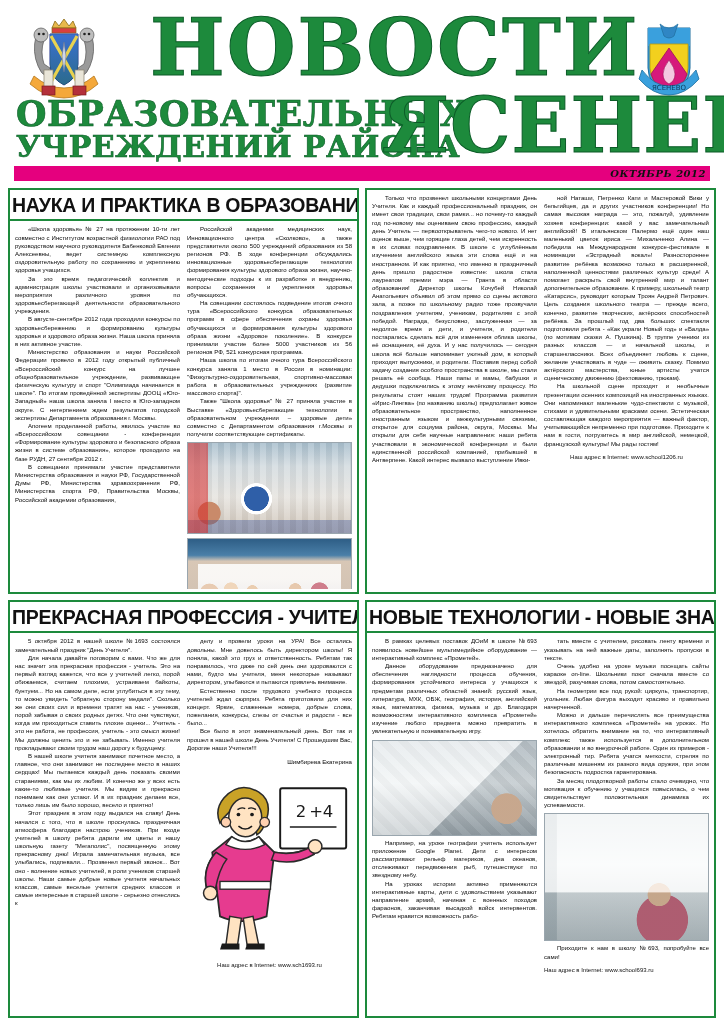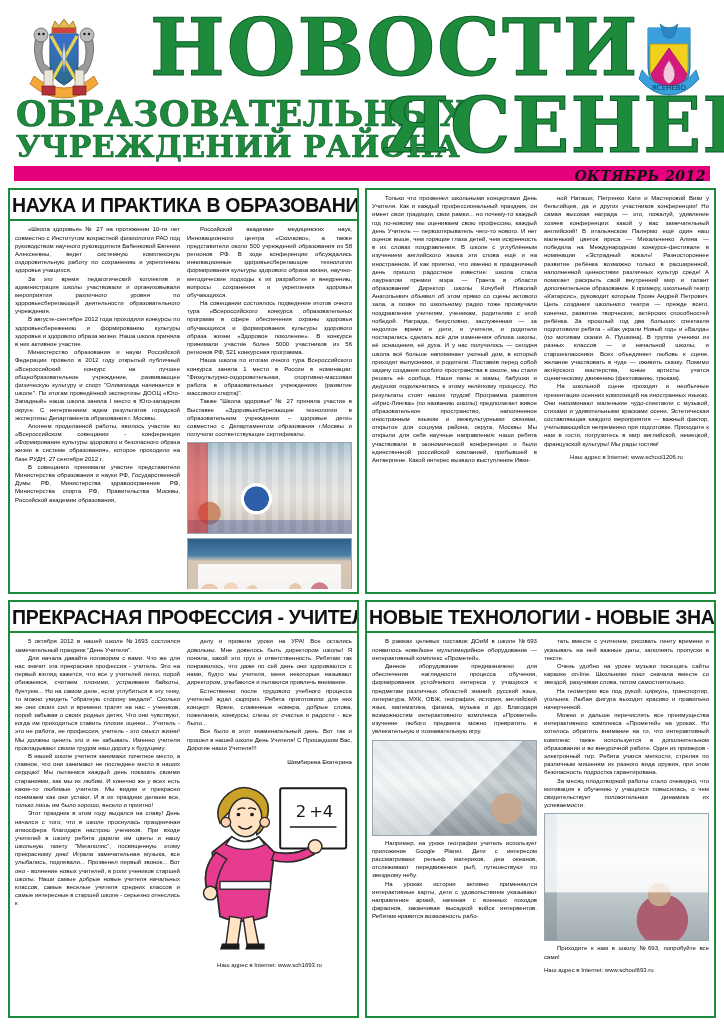--- a/index.html
+++ b/index.html
@@ -66,21 +66,21 @@
     letter-spacing:1px;
   }
   .magenta-bar{
     position:absolute;left:14px;right:14px;top:166px;height:15px;
     background:#e5007e;
   }
   .issue-date{
     position:absolute;right:18px;top:168px;
     font-family:"DejaVu Serif", serif;
     font-style:italic;font-weight:bold;
-    font-size:14px;color:#111;
+    font-size:10px;color:#111;
     letter-spacing:0.5px;
   }
 
   
   .grid{
     position:absolute;left:8px;top:188px;right:8px;bottom:6px;
   }
   .row{display:flex;gap:6px;}
   .row-top{height:406px;}
   .row-bottom{height:418px;margin-top:6px;}

